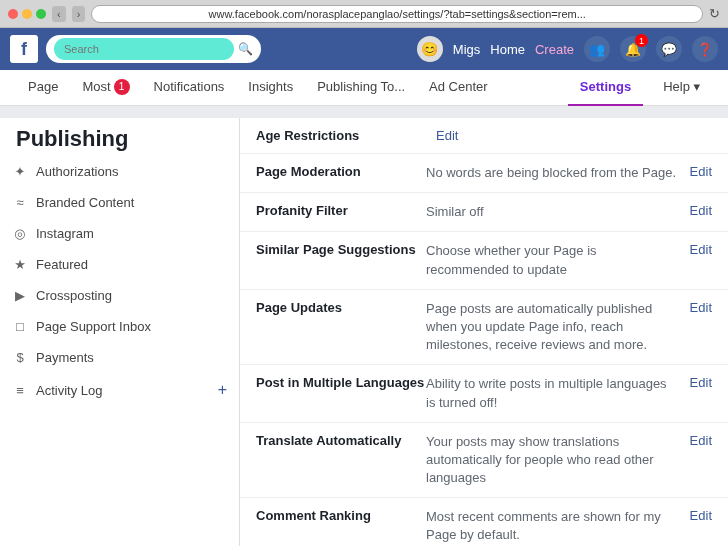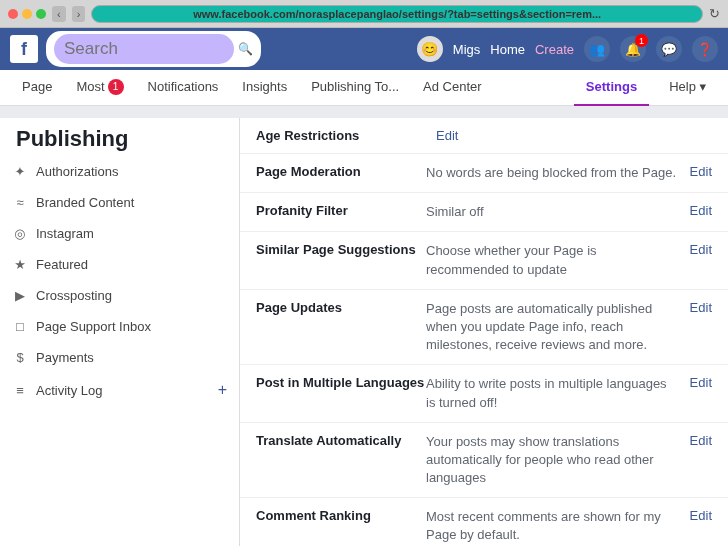--- a/index.html
+++ b/index.html
@@ -14,46 +14,46 @@
       align-items: center;
       gap: 6px;
       height: 28px;
     }
     .browser-dots { display: flex; gap: 4px; }
     .dot { width: 10px; height: 10px; border-radius: 50%; }
     .dot-red { background: #fc615d; }
     .dot-yellow { background: #fdbc40; }
     .dot-green { background: #34c749; }
     .browser-nav-btn { background: #bbb; border: none; border-radius: 3px; padding: 2px 5px; cursor: pointer; font-size: 11px; color: #555; }
-    .browser-url-bar { flex: 1; background: #14b8a6; border: 1px solid #aaa; border-radius: 10px; padding: 2px 10px; font-size: 11px; color: #333; text-align: center; font-weight: bold; }
+    .browser-url-bar { flex: 1; background: #ffffff; border: 1px solid #aaa; border-radius: 10px; padding: 2px 10px; font-size: 11px; color: #333; text-align: center; }
     .browser-refresh { background: none; border: none; font-size: 13px; color: #555; cursor: pointer; }
 
     
     .fb-topnav {
       background: #3b5998;
       display: flex;
       align-items: center;
       height: 42px;
       padding: 0 10px;
     }
     .fb-logo { width: 28px; height: 28px; background: white; border-radius: 3px; display: flex; align-items: center; justify-content: center; color: #3b5998; font-weight: bold; font-size: 18px; margin-right: 8px; flex-shrink: 0; }
-    .fb-search { background: #c4b5fd; border: none; border-radius: 15px; padding: 5px 10px; font-size: 17px; width: 180px; outline: none; }
+    .fb-search { background: #5eead4; border: none; border-radius: 15px; padding: 5px 10px; font-size: 11px; width: 180px; outline: none; }
     .fb-nav-right { margin-left: auto; display: flex; align-items: center; gap: 10px; color: white; font-size: 13px; }
     .fb-nav-right span { cursor: pointer; }
     .fb-profile-icon { background: #ddd; border-radius: 50%; width: 26px; height: 26px; display: flex; align-items: center; justify-content: center; font-size: 11px; color: #555; }
     .fb-icon-btn { background: #4a69a0; border: none; border-radius: 50%; width: 26px; height: 26px; color: white; cursor: pointer; font-size: 13px; display: flex; align-items: center; justify-content: center; position: relative; }
     .badge { position: absolute; top: -2px; right: -2px; background: red; color: white; border-radius: 50%; width: 13px; height: 13px; font-size: 9px; display: flex; align-items: center; justify-content: center; }
 
     
     .page-nav {
       background: white;
       border-bottom: 1px solid #ddd;
       display: flex;
       align-items: center;
-      padding: 0 10px;
+      padding: 0 16px;
       height: 36px;
     }
     .page-nav-item { padding: 0 12px; height: 36px; display: flex; align-items: center; font-size: 13px; color: #444; cursor: pointer; border-bottom: 2px solid transparent; }
     .page-nav-item.active { color: #6d28d9; border-bottom: 2px solid #a21caf; font-weight: bold; }
     .page-nav-item .inbox-badge { background: #e41e3f; color: white; border-radius: 50%; width: 16px; height: 16px; font-size: 10px; display: inline-flex; align-items: center; justify-content: center; margin-left: 3px; }
     .page-nav-right { margin-left: auto; display: flex; align-items: center; gap: 8px; }
 
     
     .main-content { display: flex; height: calc(546px - 28px - 42px - 36px); margin-top: 12px; }
 

